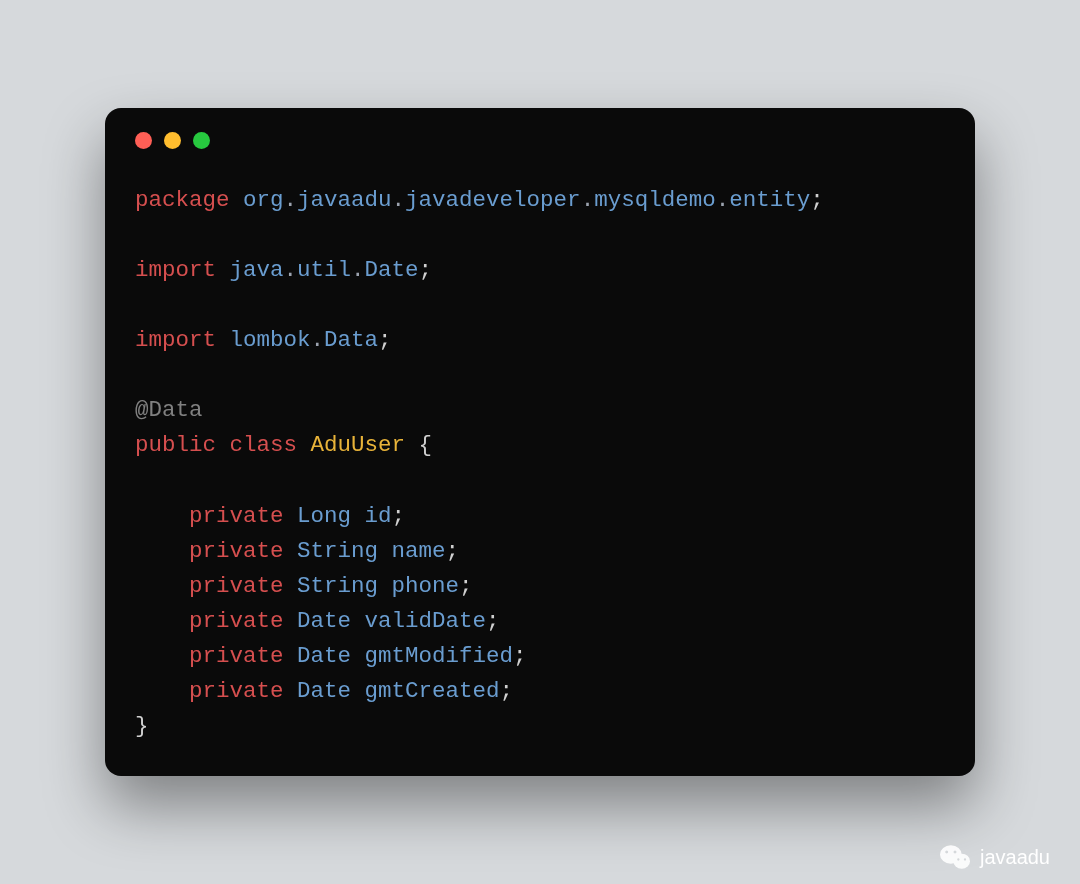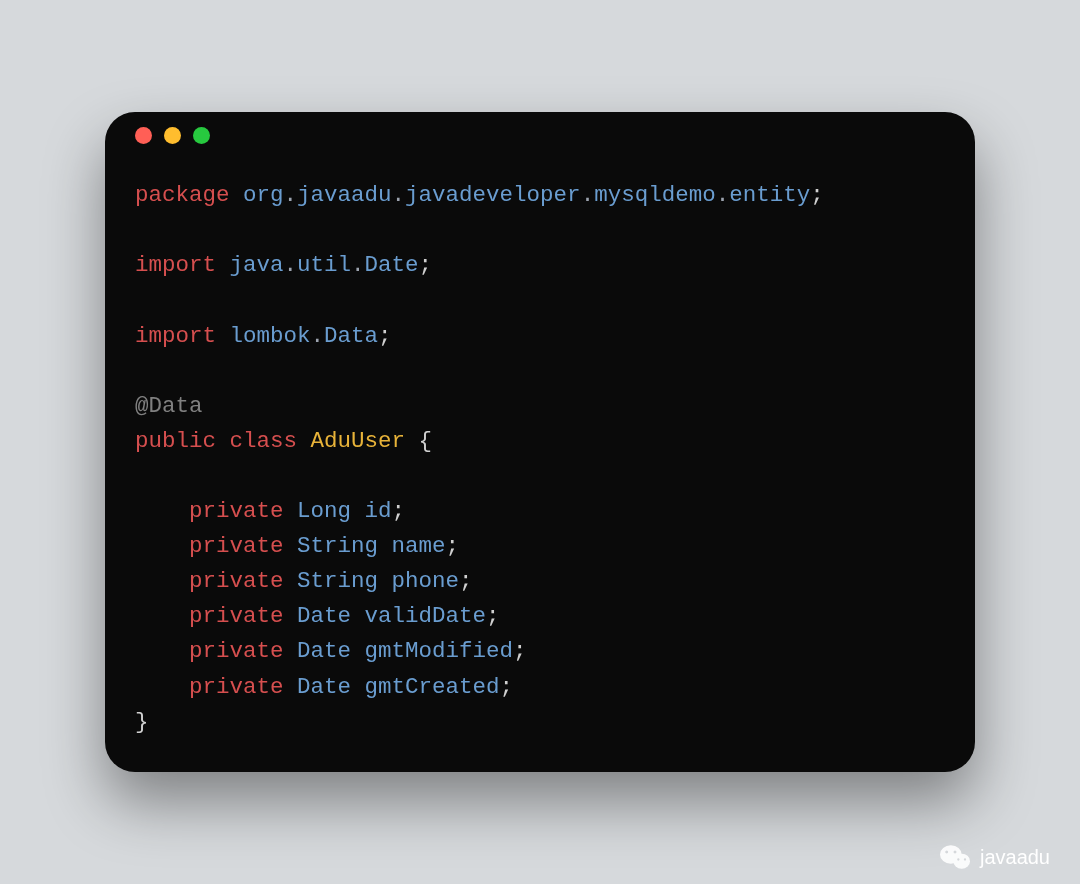--- a/index.html
+++ b/index.html
@@ -9,23 +9,23 @@
       background: #d6d9dc;
       display: flex;
       align-items: center;
       justify-content: center;
       font-family: 'Consolas', 'Monaco', 'Courier New', monospace;
       position: relative;
     }
     .window {
       width: 870px;
       background: #0a0a0a;
-      border-radius: 30px;
+      border-radius: 16px;
       box-shadow: 0 30px 60px rgba(0,0,0,0.4);
-      padding: 15px 30px 32px 30px;
+      padding: 24px 30px 32px 30px;
       position: relative;
     }
     .titlebar {
       display: flex;
       gap: 12px;
       margin-bottom: 34px;
     }
     .dot {
       width: 17px;
       height: 17px;

